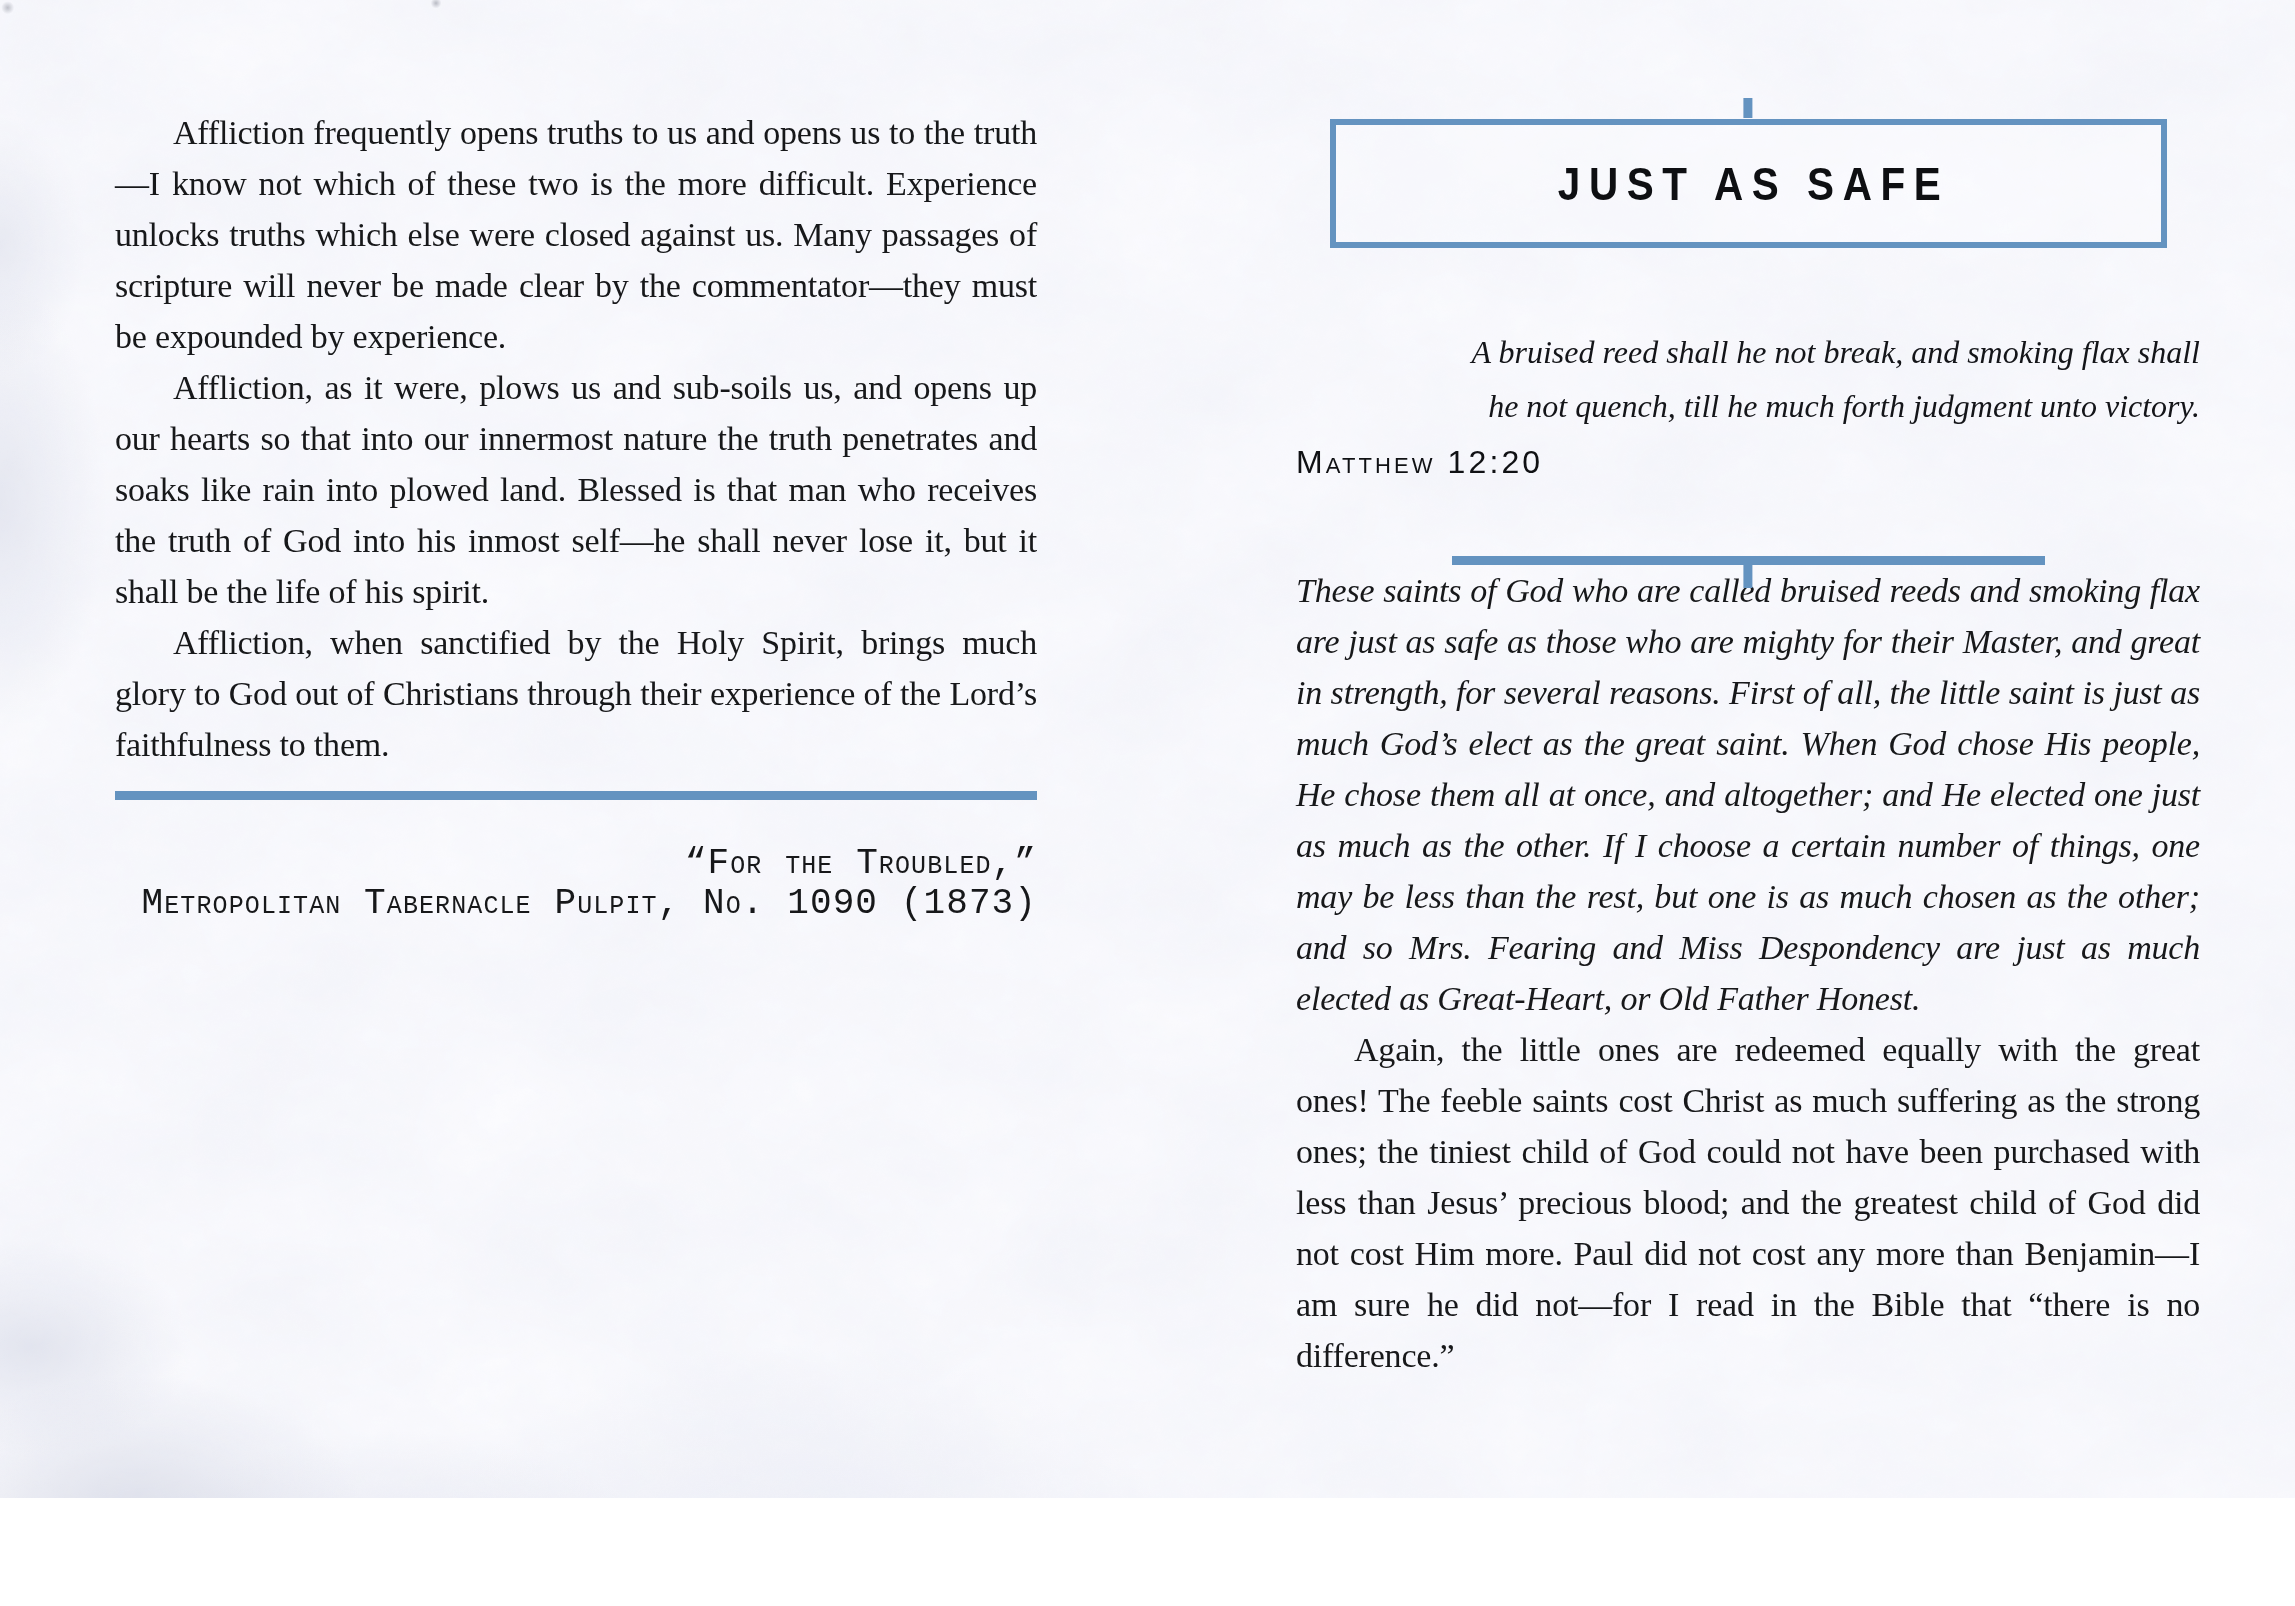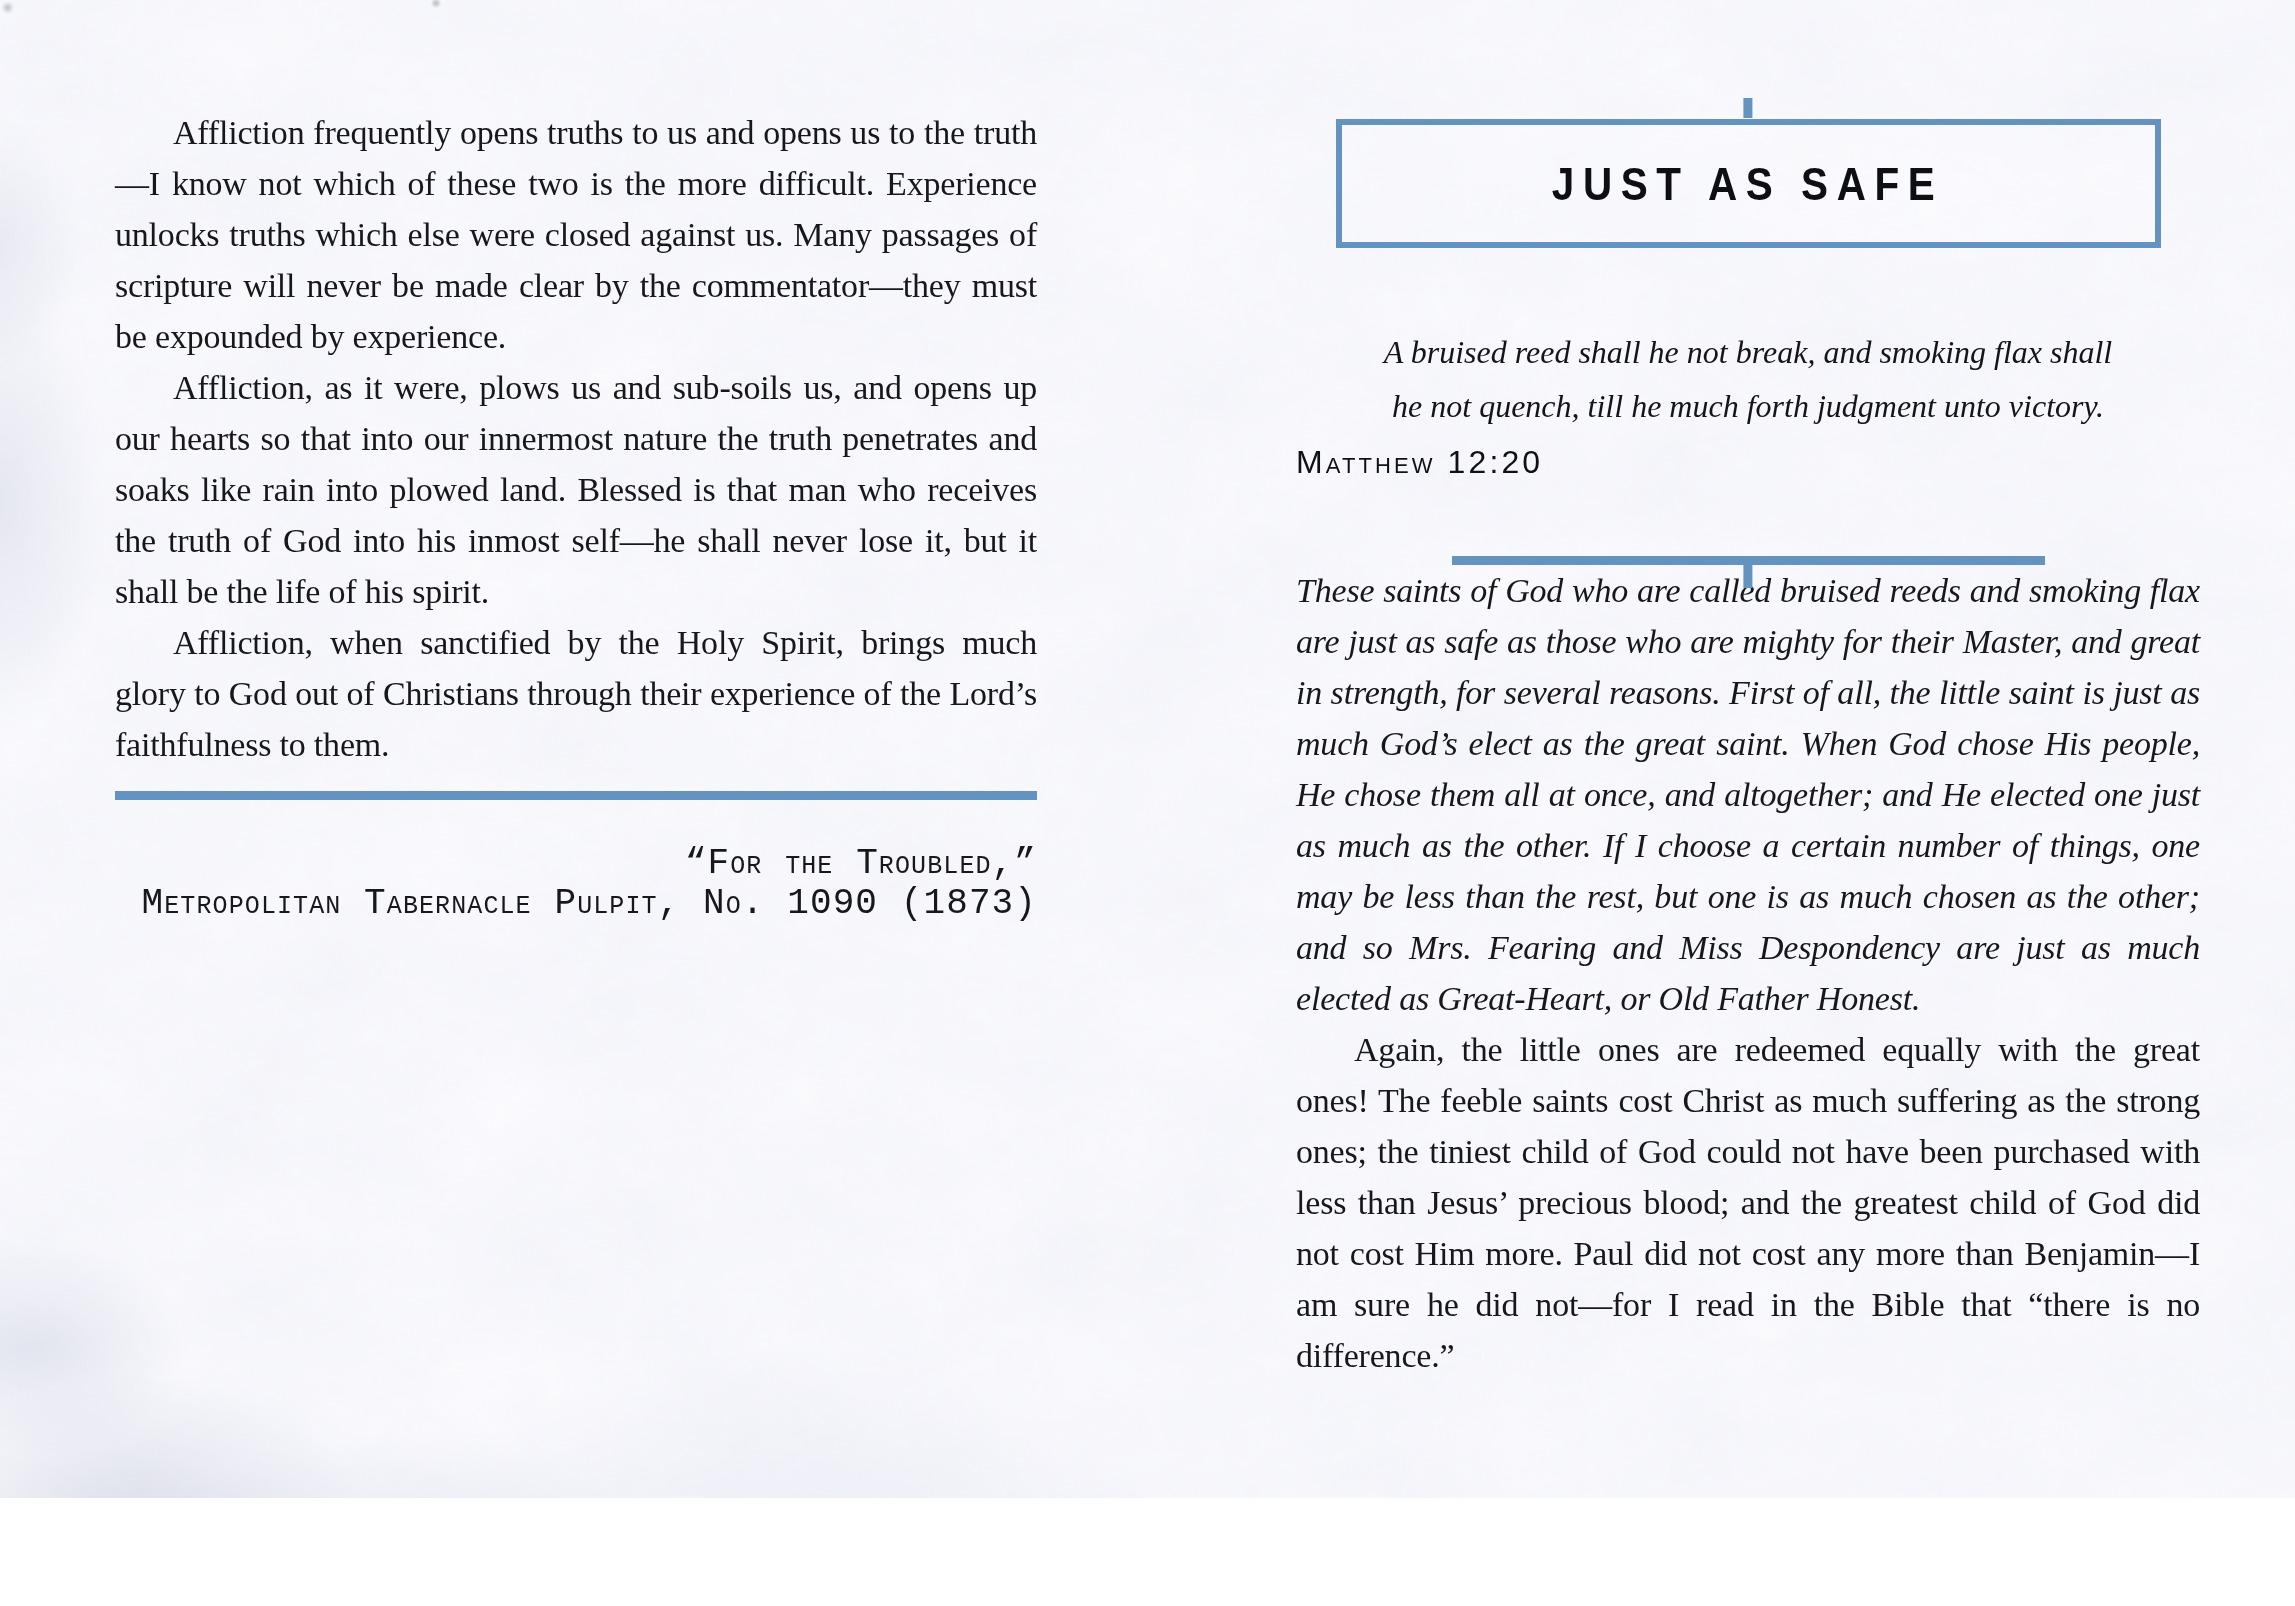--- a/index.html
+++ b/index.html
@@ -58,20 +58,21 @@
   .title-box {
     position: relative;
     margin: 12.2px auto 0 auto;
     width: 813px;
     height: 117px;
     border: 6.9px solid #6493c0;
     display: flex;
     align-items: center;
     justify-content: center;
     background: rgba(252,252,254,0.35);
+    padding-left: 12px;
   }
   .tick {
     position: absolute;
     left: 50%;
     transform: translateX(-50%);
     width: 9.2px;
     height: 20.7px;
     background: #6493c0;
   }
   .tick-up   { top: -27.5px; }
@@ -83,21 +84,21 @@
     font-weight: 700;
     font-size: 47px;
     letter-spacing: 10px;
     color: #0e0f12;
     transform: scaleX(0.86);
     white-space: nowrap;
   }
 
   .epigraph {
     margin-top: 77px;
-    text-align: center;
+    text-align: right;
     font-style: italic;
     font-size: 32px;
     line-height: 54px;
     color: #141519;
   }
   .epigraph-ref {
     margin-top: 10.7px;
     text-align: left;
     font-family: "Liberation Sans", "DejaVu Sans", sans-serif;
     font-variant: small-caps;

